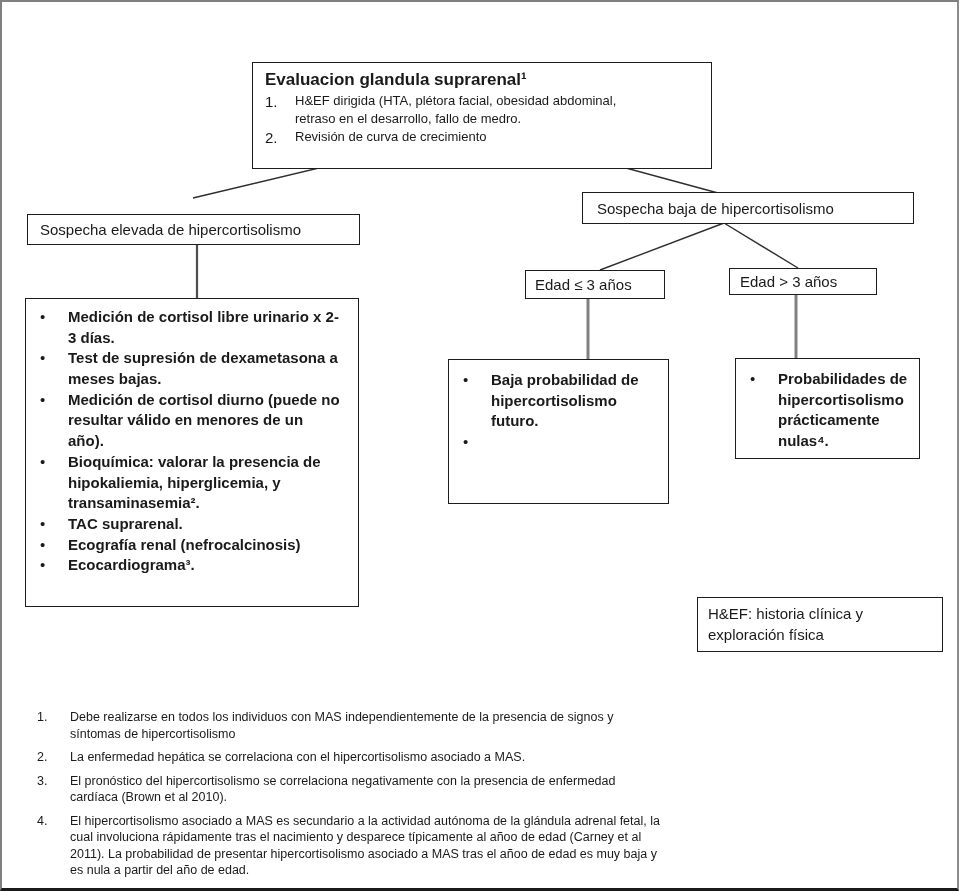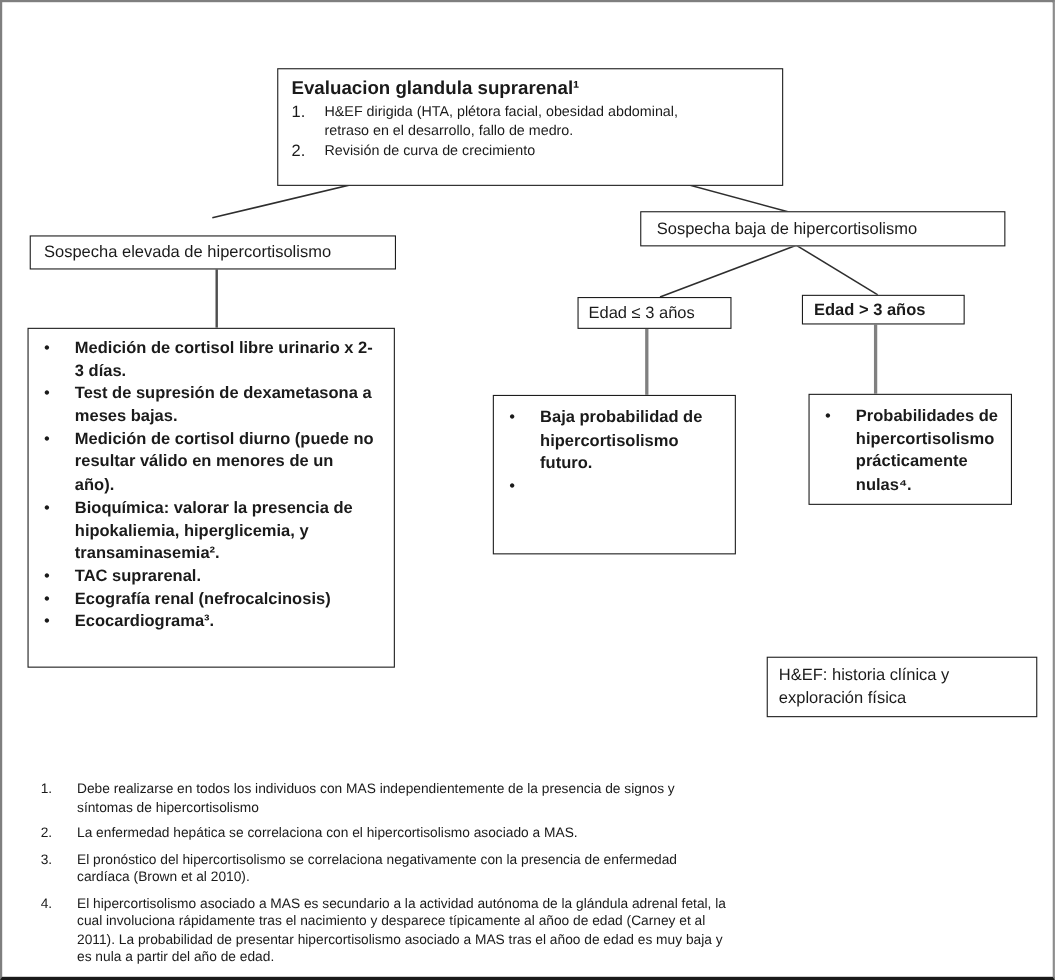--- a/index.html
+++ b/index.html
@@ -26,21 +26,21 @@
   .top-box{left:250px;top:20px;width:460px;height:107px;padding:6px 10px 0 12px;margin-top:40px;}
   .top-box .title{font-weight:bold;font-size:17px;line-height:1.25;}
   .num-list{margin:2px 0 0 0;}
   .num-row{display:flex;align-items:flex-start;}
   .num-row .num{width:30px;flex:0 0 30px;font-size:15px;line-height:1.38;}
   .num-row .txt{font-size:13px;line-height:1.38;max-width:356px;}
   .label-box{display:flex;align-items:center;font-size:15px;}
   .branch-high{left:25px;top:196px;width:333px;height:31px;padding-left:12px;margin-top:16px;}
   .branch-low{left:556px;top:190px;width:332px;height:32px;padding-left:14px;margin-left:24px;}
   .age-le{left:523px;top:268px;width:140px;height:29px;padding-left:9px;}
-  .age-gt{left:727px;top:266px;width:148px;height:27px;padding-left:10px;font-weight:bold;}
+  .age-gt{left:727px;top:266px;width:148px;height:27px;padding-left:10px;}
   .detail-box{padding:8px 6px 0 14px;}
   .detail-high{left:23px;top:296px;width:334px;height:309px;}
   .detail-le{left:446px;top:357px;width:221px;height:145px;padding-top:10px;}
   .detail-gt{left:733px;top:356px;width:185px;height:101px;padding-top:10px;}
   .bullet-row{display:flex;align-items:flex-start;}
   .bullet-row .marker{flex:0 0 28px;width:28px;font-size:15px;line-height:1.38;}
   .bullet-row .txt{font-size:15px;line-height:1.38;font-weight:bold;}
   .detail-high .bullet-row .txt{max-width:272px;}
   .detail-le .bullet-row .txt{max-width:169px;}
   .detail-gt .bullet-row .txt{max-width:135px;}

